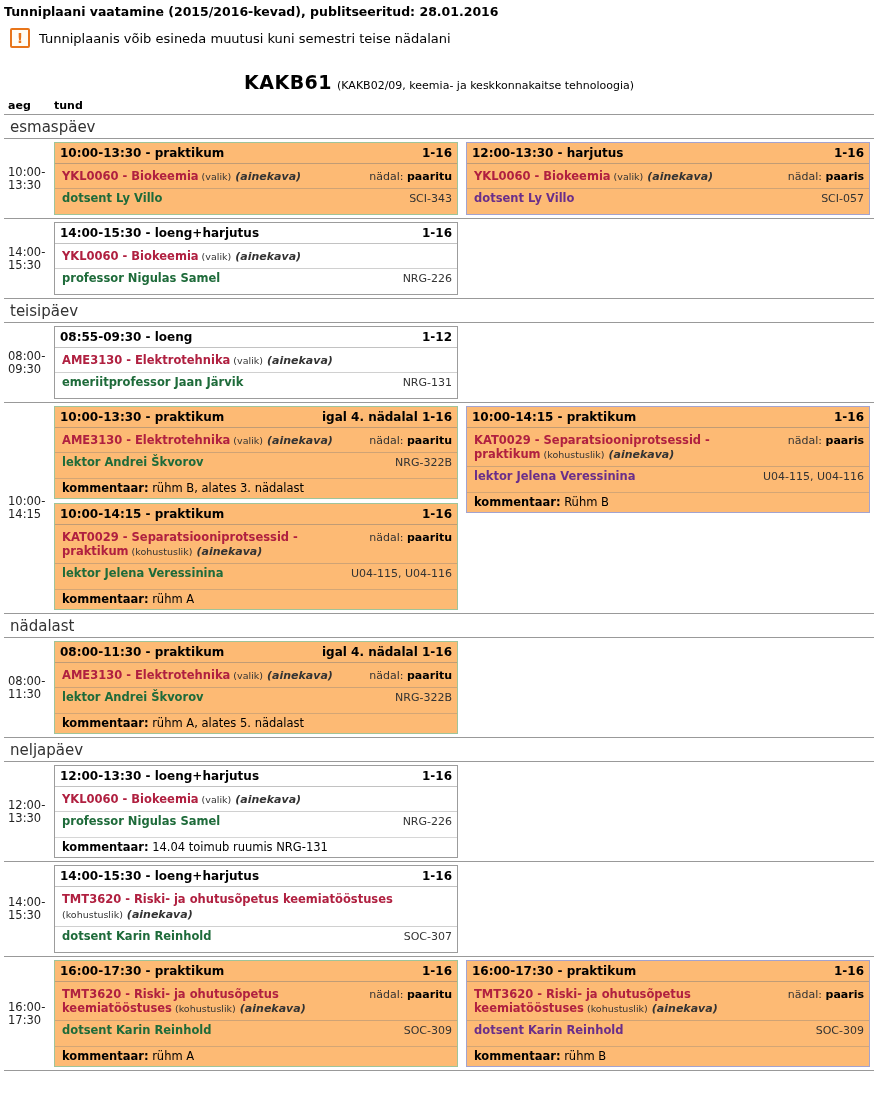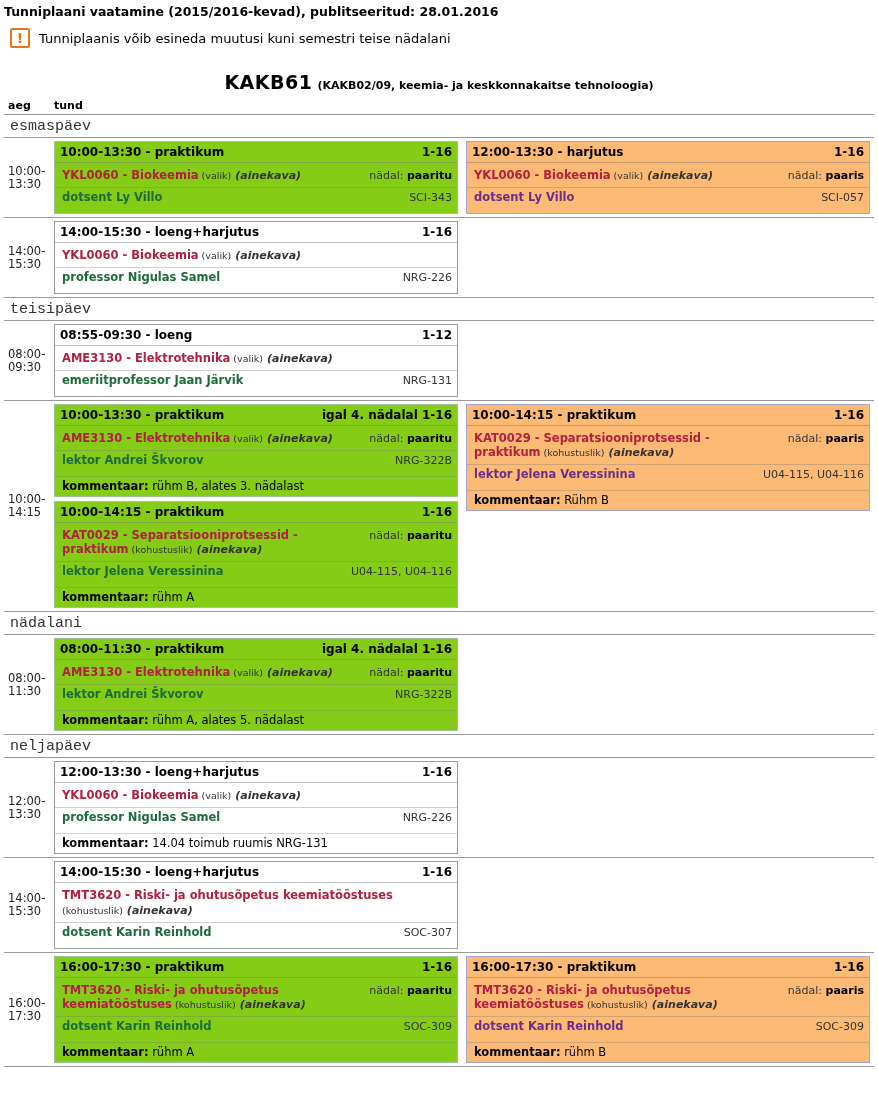--- a/index.html
+++ b/index.html
@@ -51,21 +51,21 @@
     text-align: center;
     padding: 10px 0 6px 0;
   }
   .group-code {
     font-size: 19px;
     font-weight: bold;
     letter-spacing: 0.5px;
   }
   .group-desc {
     font-size: 11px;
-    font-weight: bold;
+    font-weight: normal;
     margin-left: 5px;
   }
   table.sched {
     border-collapse: collapse;
     width: 870px;
     margin-left: 4px;
     table-layout: fixed;
   }
   table.sched th.hdr-time,
   table.sched th.hdr-lesson {
@@ -78,21 +78,20 @@
   col.c-time { width: 46px; }
   col.c-a { width: 412px; }
   col.c-b { width: 412px; }
 
   tr.dayrow td {
     border-top: 1px solid #999;
     border-bottom: 1px solid #999;
     padding: 3px 0 2px 6px;
     font-size: 15px;
     color: #333;
-    font-family: Liberation Mono, monospace;
   }
   tr.slotrow > td {
     border-bottom: 1px solid #999;
     vertical-align: middle;
     padding: 4px 2px 4px 2px;
   }
   tr.slotrow > td.timecell {
     font-size: 11.5px;
     color: #222;
     text-align: left;
@@ -104,21 +103,21 @@
     vertical-align: top;
     padding: 3px 4px 3px 4px;
   }
 
   .event {
     border: 1px solid #9c9c9c;
     box-sizing: border-box;
     margin-bottom: 4px;
   }
   .event:last-child { margin-bottom: 0; }
-  .event.green { background: #84cc16; border-color: #9fc49a; }
+  .event.green { background: #fdba74; border-color: #9fc49a; }
   .event.purple { background: #fdba74; border-color: #a3a3cf; }
   .event.white { background: #ffffff; border-color: #9c9c9c; }
 
   .ev-head {
     display: flex;
     justify-content: space-between;
     align-items: baseline;
     font-size: 12px;
     font-weight: bold;
     padding: 3px 5px 3px 5px;
@@ -353,21 +352,21 @@
               </div>
               <div class="ev-foot">
                 <span class="teacher">lektor Jelena Veressinina</span>
                 <span class="room">U04-115,  U04-116</span>
               </div>
               <div class="ev-comment"><b>kommentaar:</b><span> Rühm B</span></div>
             </div>
           </td>
         </tr>
         <tr class="dayrow">
-          <td colspan="3">nädalani</td>
+          <td colspan="3">nädalast</td>
         </tr>
         <tr class="slotrow">
           <td class="timecell">
             <div>08:00-</div>
             <div>11:30</div>
           </td>
           <td class="cell">
             <div class="event green">
               <div class="ev-head">
                 <span class="left"><span>08:00-11:30</span><span> -  </span><span class="type">praktikum</span></span>

